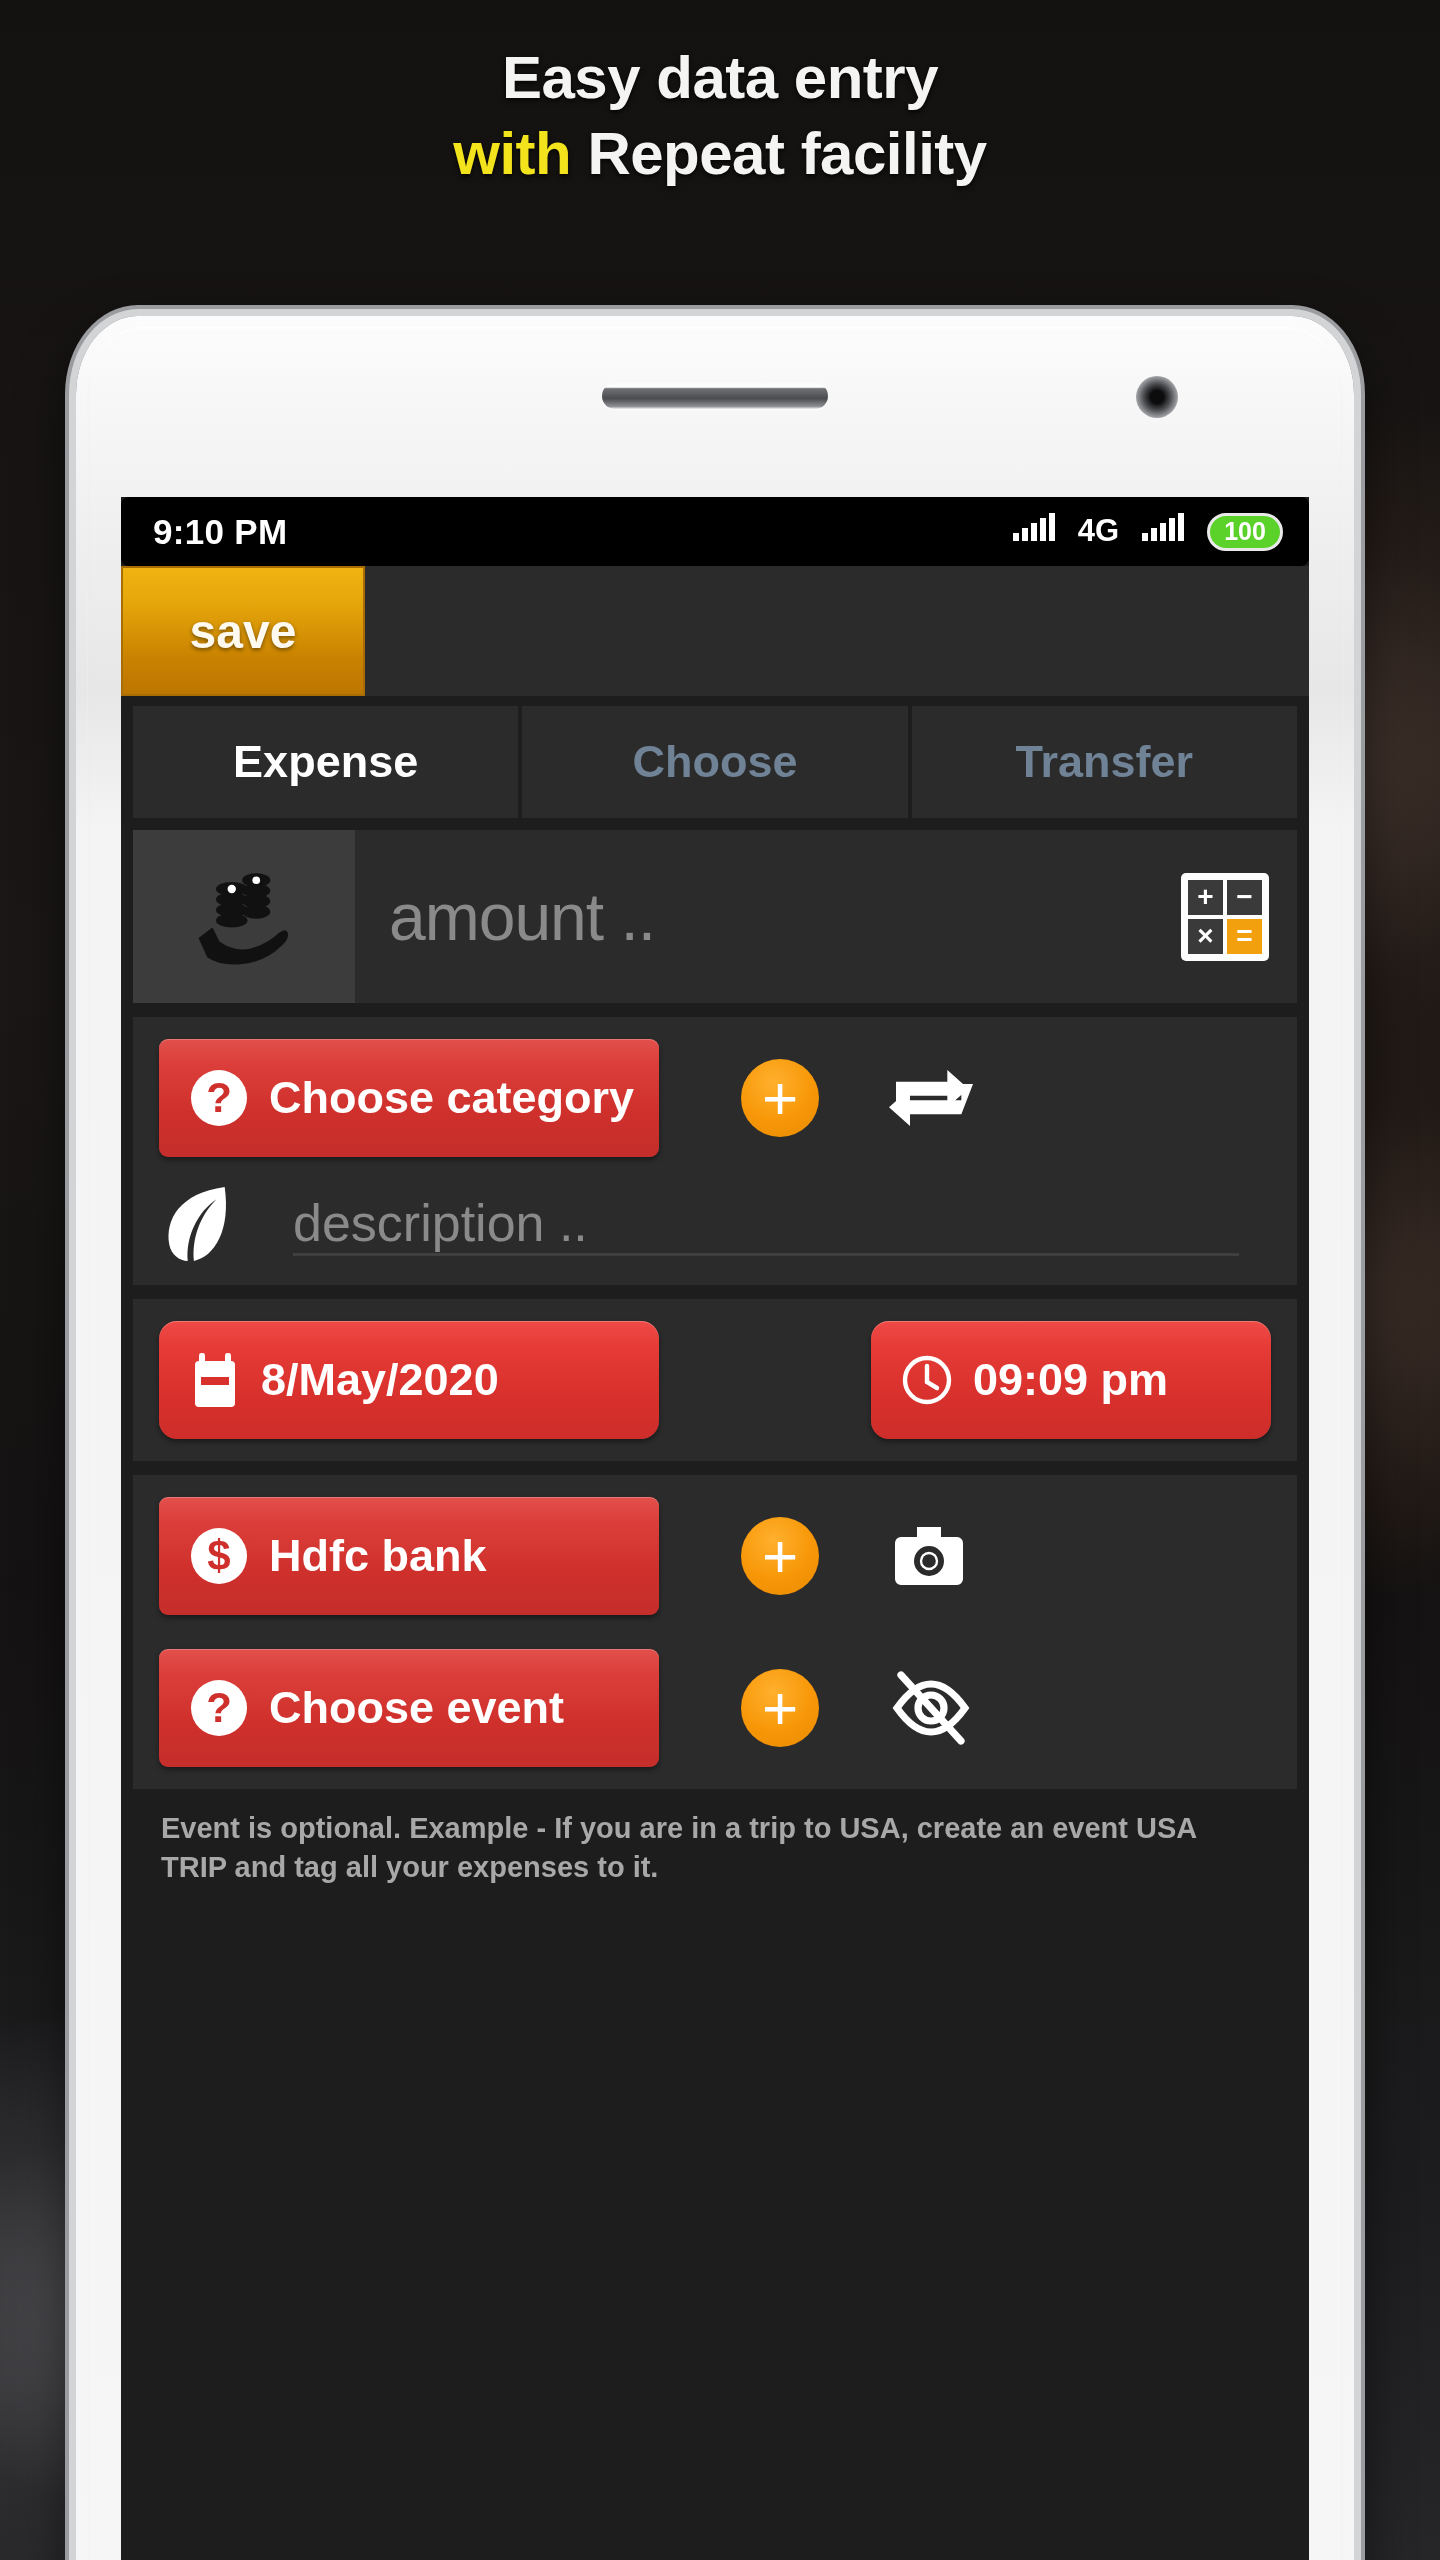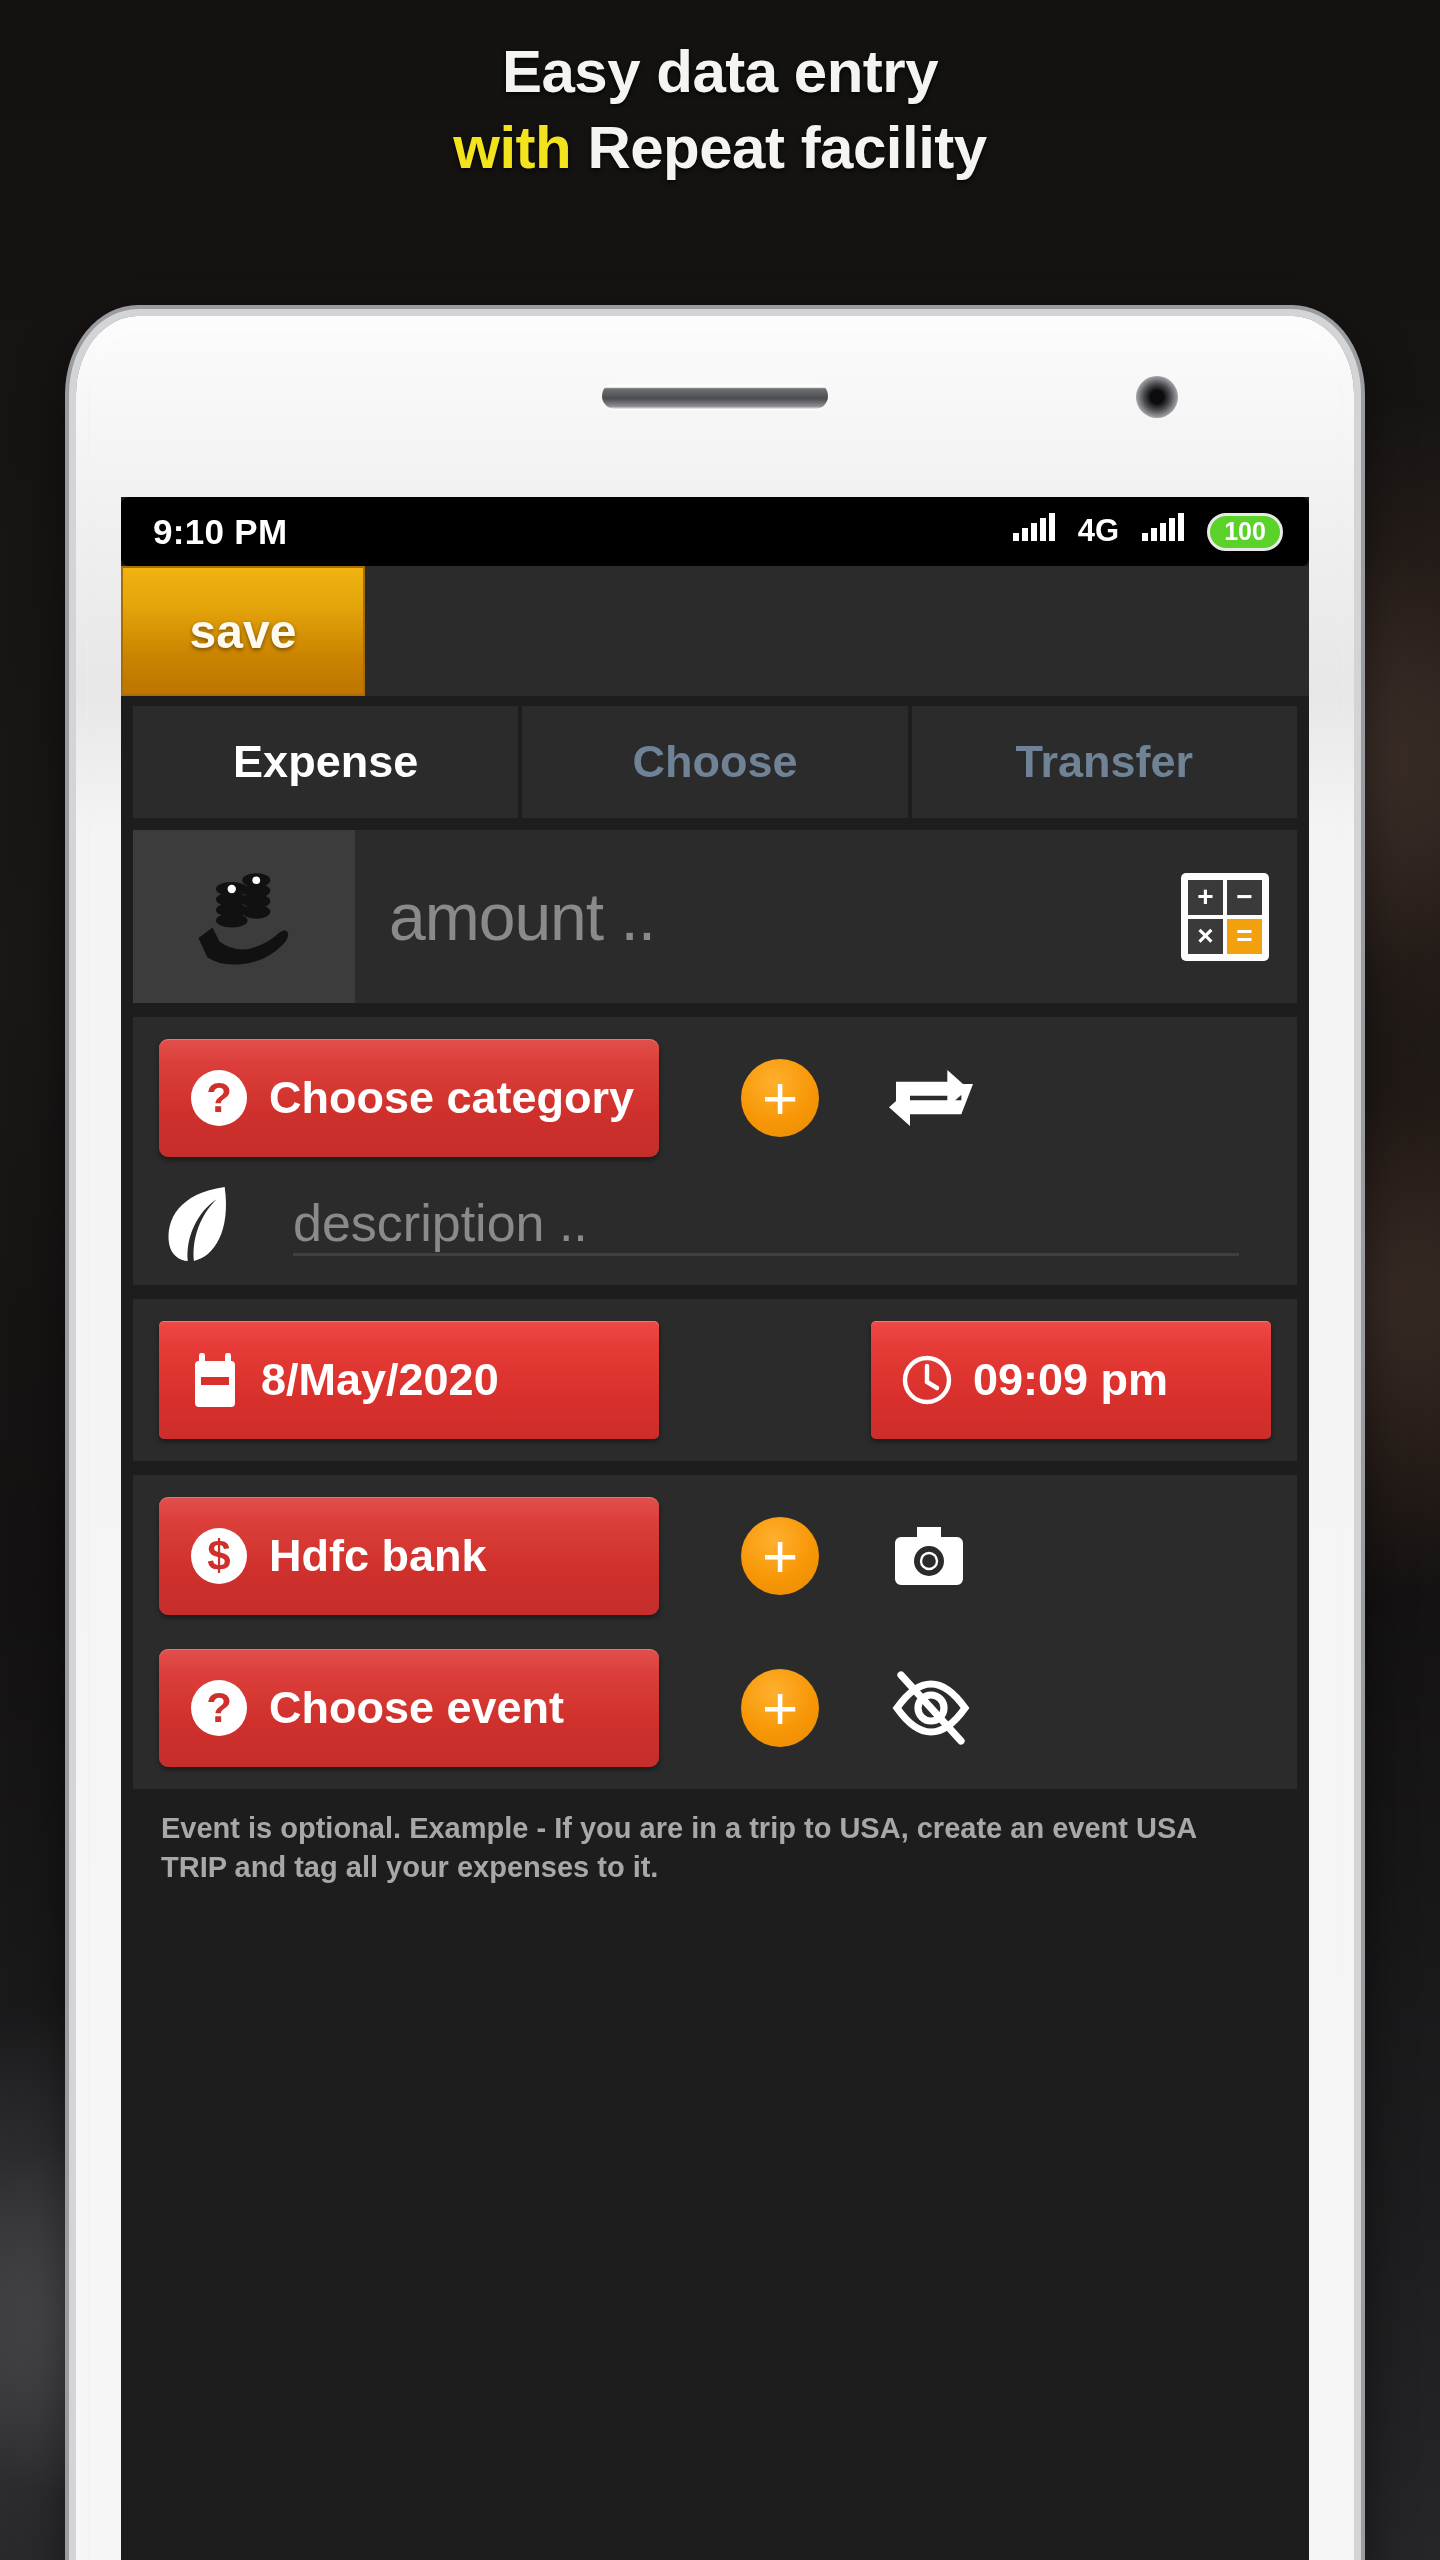--- a/index.html
+++ b/index.html
@@ -16,21 +16,21 @@
     overflow: hidden;
     background:
       radial-gradient(ellipse 760px 520px at 1240px 760px, #4a3a32 0%, #241c18 45%, rgba(20,16,14,0) 72%),
       radial-gradient(ellipse 700px 400px at 1300px 1300px, #3d2f28 0%, #221a16 50%, rgba(18,14,12,0) 76%),
       radial-gradient(ellipse 900px 420px at 330px 2320px, #6a6a6e 0%, #2d2d30 52%, rgba(14,14,16,0) 80%),
       linear-gradient(180deg, #141211 0%, #1a1716 38%, #141212 62%, #1d1d1f 86%, #262629 100%);
   }
 
   
   .promo {
-    position: absolute; left: 0; top: 34px; width: 1440px;
+    position: absolute; left: 0; top: 40px; width: 1440px;
     text-align: center;
     line-height: 1.27;
     letter-spacing: -0.5px;
   }
   .promo-line {
     font-size: 60px; font-weight: 700; color: #f4f4f2;
     text-shadow: 0 2px 5px rgba(0,0,0,.85);
     white-space: nowrap;
   }
   .promo-accent { color: #f2e31c; font-weight: 700; }
@@ -181,21 +181,21 @@
   .desc-row { display: flex; align-items: center; padding: 28px 26px 0 26px; }
   .leaf { width: 78px; display:flex; justify-content:center; flex-shrink:0; }
   .desc-input {
     flex: 1; margin-left: 56px; margin-right: 32px;
     border-bottom: 3px solid #3f3f3f; 
     font-size: 52px; color: #8a8a8a;
   }
 
   .datetime-row { display: flex; gap: 0; align-items: center; padding: 0 26px; justify-content: space-between; }
   .dt-btn {
-    height: 118px; border-radius: 5px;
+    height: 118px; border-radius: 18px;
     background: linear-gradient(180deg,#ef4a46 0%,#e63b37 22%,#d8302c 65%,#cd2d2a 100%);
     box-shadow: inset 0 1px 0 rgba(255,255,255,.25), 0 3px 5px rgba(0,0,0,.4);
     display: flex; align-items: center; gap: 20px; padding: 0 30px;
     color: #fff; font-size: 45px; font-weight: 700;
   }
   .dt-btn.date { width: 500px; }
   .dt-btn.time { width: 400px; }
 
   .note {
     margin: 0 12px; background: #1d1d1d; padding: 20px 28px 24px 28px;

